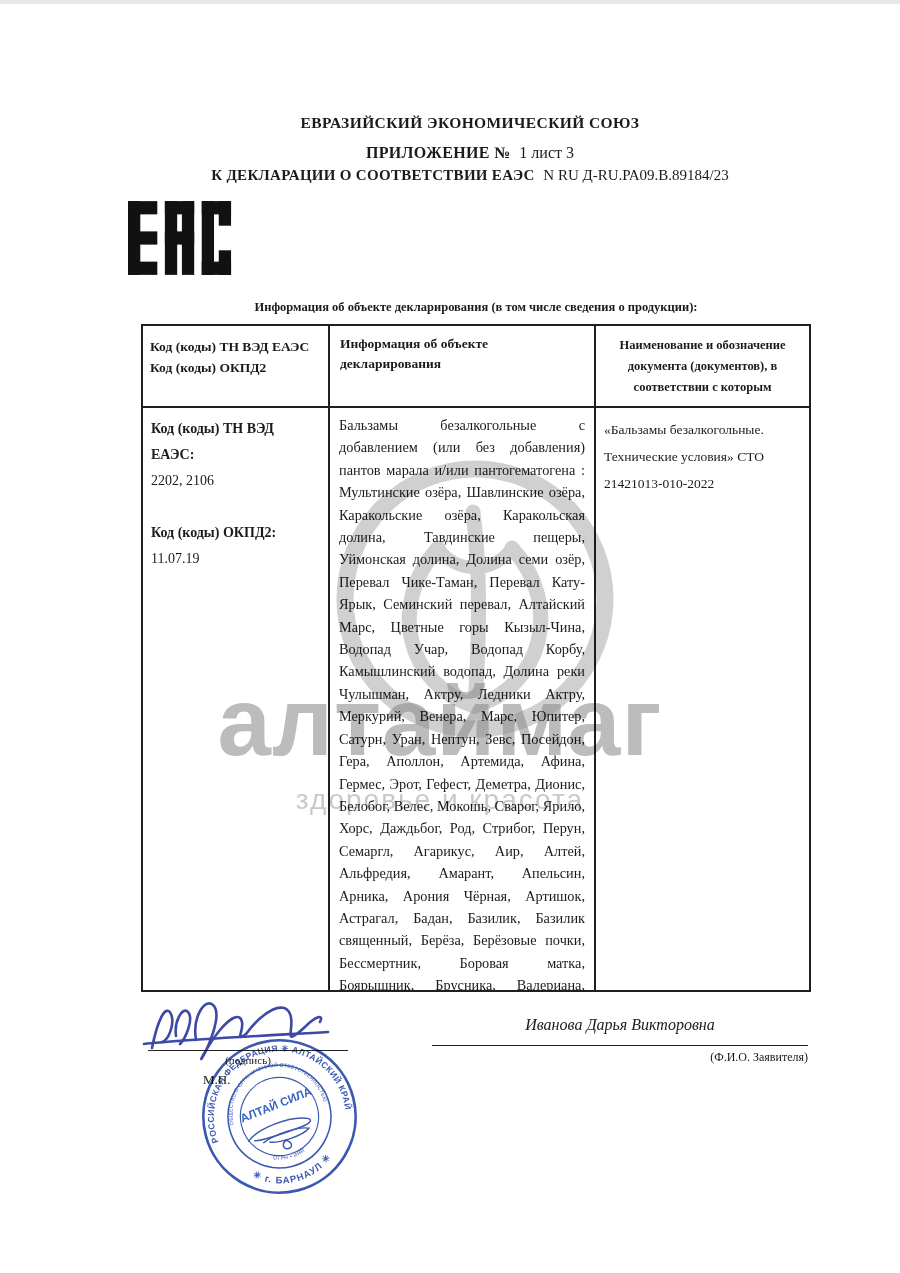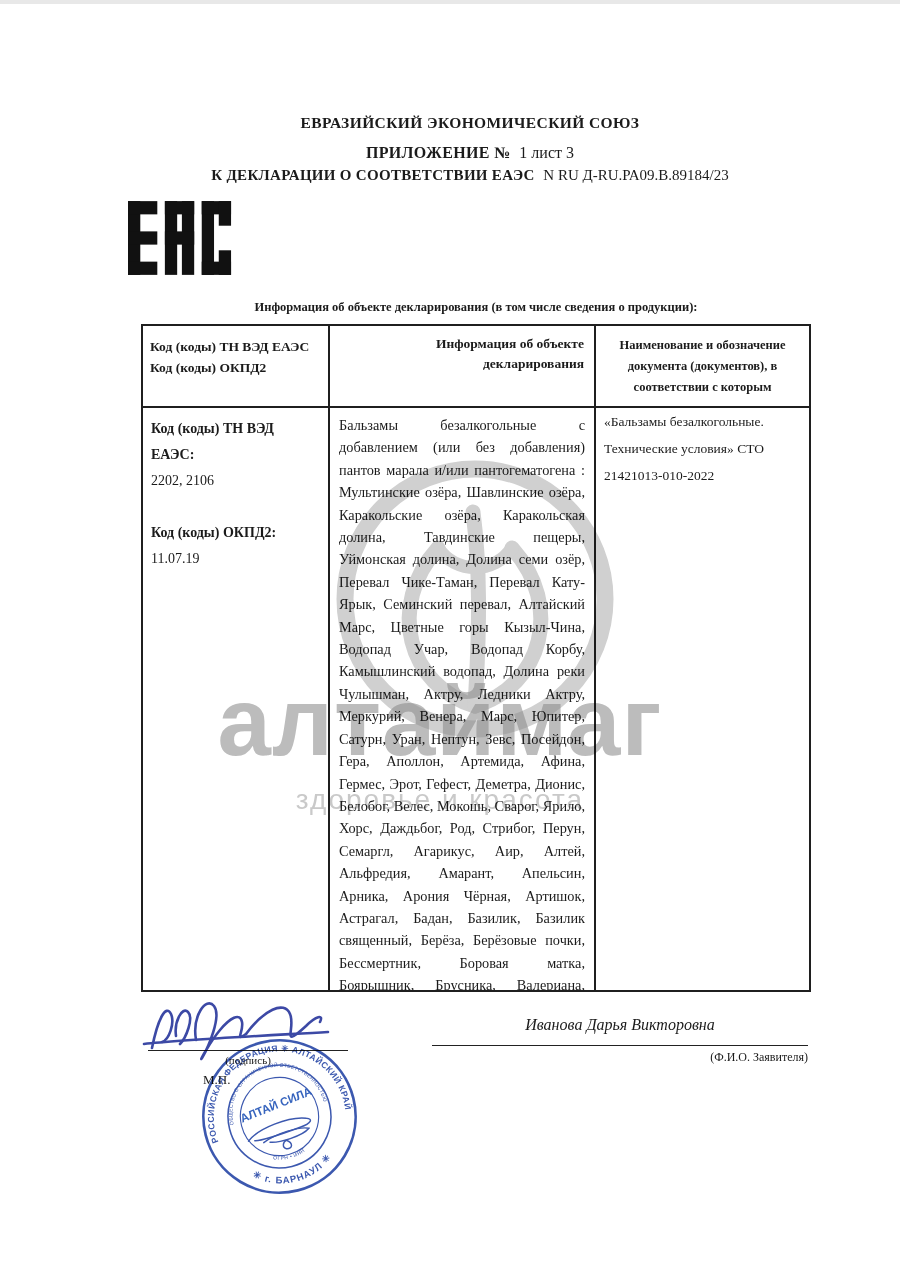--- a/index.html
+++ b/index.html
@@ -24,27 +24,27 @@
   
   .tbl{
     position:absolute; left:141px; top:320px; width:666px; height:664px;
     border:2px solid #1f1f1f;
     display:grid; grid-template-columns:187px 266px 213px; grid-template-rows:82px 582px;
   }
   .cell{box-sizing:border-box; overflow:hidden;}
   .cc1,.cc2{border-right:2px solid #1f1f1f;}
   .hrow{border-bottom:2px solid #1f1f1f;}
   .h1{padding:10px 7px; font-size:13.5px; font-weight:bold; line-height:21px;}
-  .h2{padding:8px 10px 12px; font-size:13.5px; font-weight:bold; text-align:right; line-height:20px;}
+  .h2{padding:8px 10px 12px; font-size:13.5px; font-weight:bold; text-align:left; line-height:20px;}
   .h3{padding:9px 16px 0; font-size:12.5px; font-weight:bold; text-align:center; line-height:21px;}
   .b1{padding:8px 8px; font-size:14px; line-height:26px;}
   .b1 .lbl{font-weight:bold;}
   .b1 .gap{height:26px;}
   .b2{padding:6px 9px; font-size:14.3px; line-height:22.4px; text-align:justify; text-justify:inter-word;}
-  .b3{padding:0 8px; font-size:13.5px; line-height:27px;}
+  .b3{padding:8px 8px; font-size:13.5px; line-height:27px;}
   
   .wm{position:absolute; inset:0; pointer-events:none; mix-blend-mode:multiply;}
   .wm-logo{position:absolute; left:330px; top:450px; opacity:.42;}
   .wm-brand{
     position:absolute; left:160px; top:668px; width:560px; text-align:center;
     font-family:"Liberation Sans", sans-serif; font-weight:bold; font-size:96px;
     color:#8f8f8f; opacity:.60; letter-spacing:1px; line-height:100px;
   }
   .wm-tagline{
     position:absolute; left:160px; top:780px; width:560px; text-align:center;

